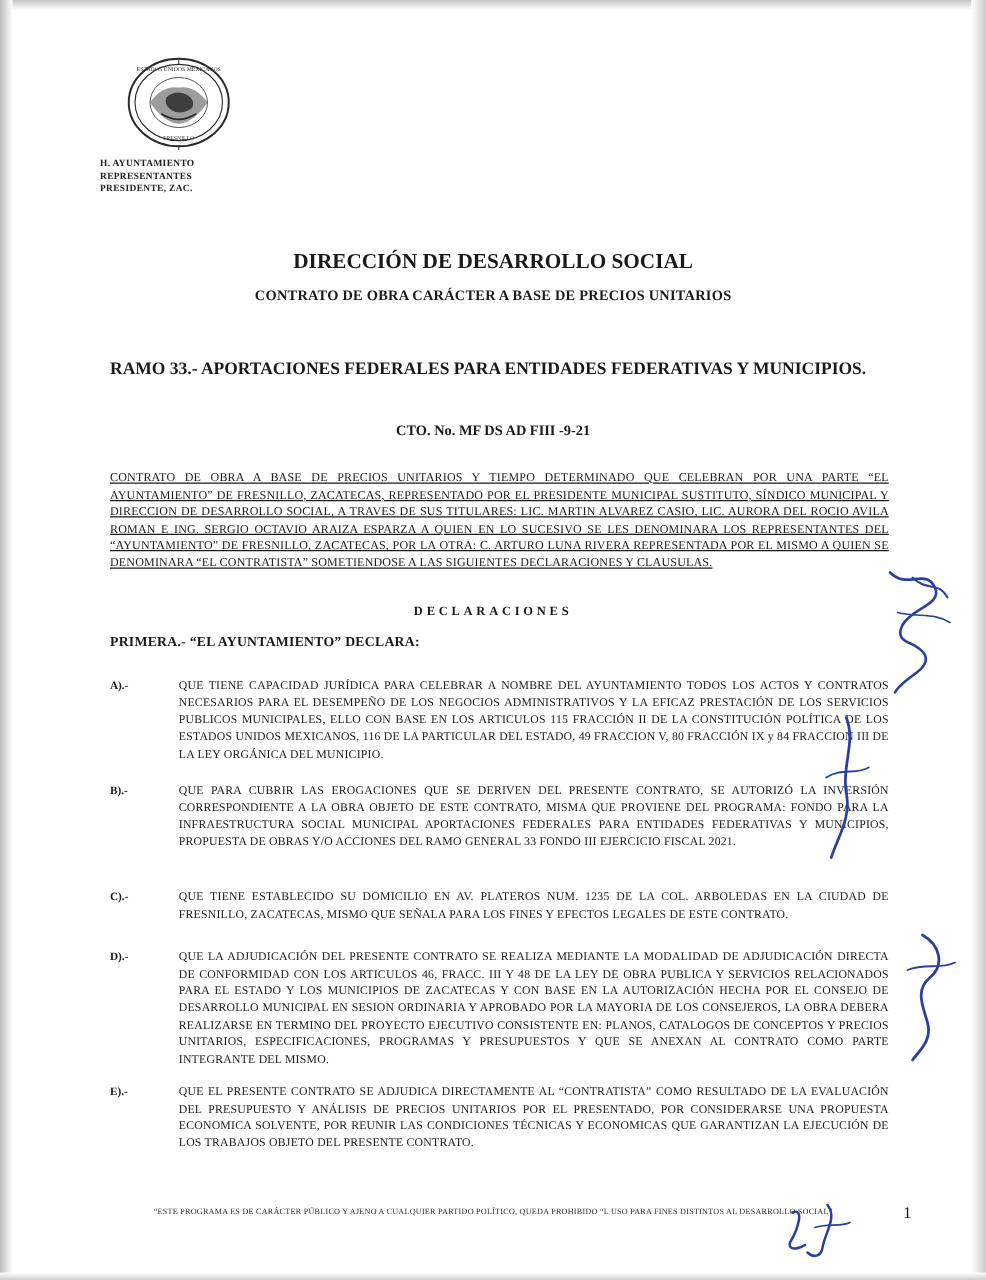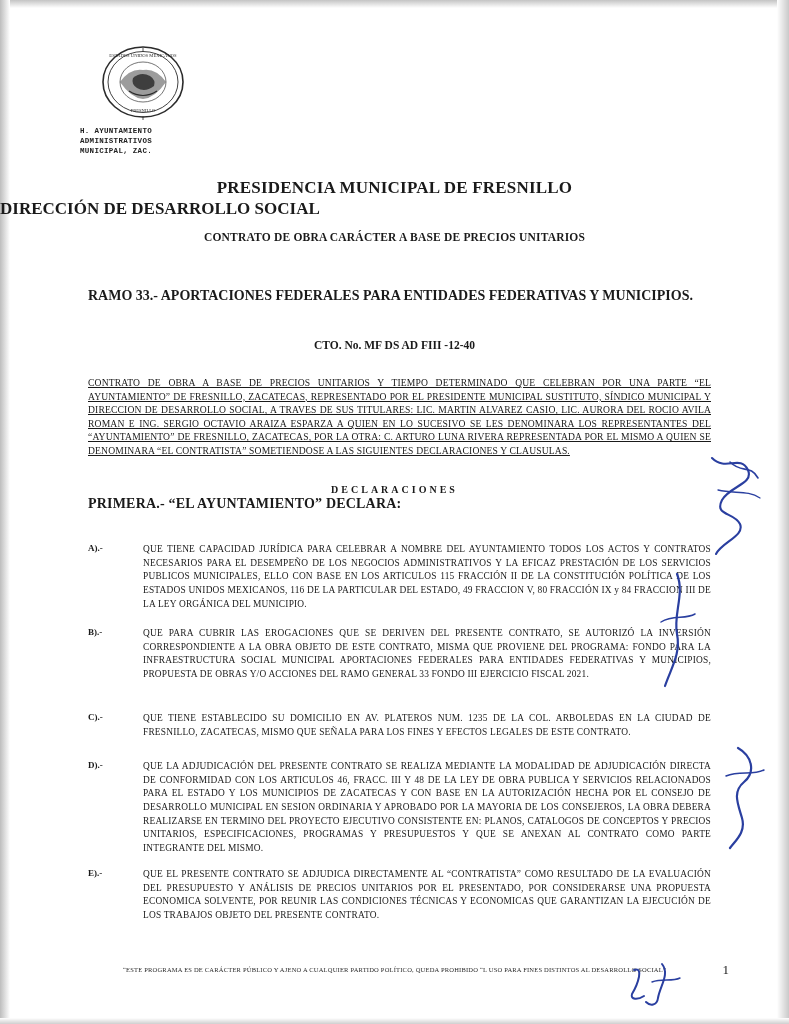--- a/index.html
+++ b/index.html
@@ -56,21 +56,21 @@
   }
   .crest {
     width: 86px;
     height: 76px;
     margin: 0 auto;
     position: relative;
   }
   .crest svg { display:block; }
   .crest-text {
     margin-top: 6px;
-    font-family: Liberation Mono, monospace;
+    font-family: Liberation Serif, serif;
     font-size: 7.5px;
     font-weight: bold;
     letter-spacing: 0.3px;
     line-height: 1.35;
     color: #222;
     text-align: left;
     padding-left: 2px;
   }
 
   
@@ -80,20 +80,21 @@
     top: 178px;
     text-align: center;
     font-size: 17px;
     font-weight: bold;
     letter-spacing: 0.2px;
   }
   .title-2 {
     position: absolute;
     left: 0; right: 0;
     top: 199px;
+    text-align: center;
     font-size: 17px;
     font-weight: bold;
   }
   .title-3 {
     position: absolute;
     left: 0; right: 0;
     top: 231px;
     text-align: center;
     font-size: 11.5px;
     font-weight: bold;
@@ -138,22 +139,22 @@
     top: 484px;
     text-align: center;
     font-size: 10px;
     font-weight: bold;
     letter-spacing: 3px;
   }
 
   .primera {
     position: absolute;
     left: 88px;
-    top: 496px;
-    font-size: 14px;
+    top: 508px;
+    font-size: 11px;
     font-weight: bold;
     letter-spacing: 0.2px;
   }
 
   .clause {
     position: absolute;
     left: 88px;
     right: 78px;
   }
   .clause .lbl {
@@ -223,35 +224,34 @@
         <path d="M20 38 q10 -14 23 -12 q13 -2 23 12 q-11 16 -23 17 q-12 -1 -23 -17z" fill="#4a4a4a" opacity="0.55"></path>
         <path d="M33 34 q8 -7 17 -2 q6 4 4 10 q-9 7 -17 2 q-6 -4 -4 -10z" fill="#1f1f1f" opacity="0.75"></path>
         <path d="M29 47 q14 9 28 0" fill="none" stroke="#2b2b2b" stroke-width="1.2"></path>
         <path d="M43 8 v-4 M43 72 v4" stroke="#2b2b2b" stroke-width="0.8"></path>
         <text x="43" y="13" font-size="4.6" text-anchor="middle" fill="#2b2b2b" font-family="Liberation Serif, serif">ESTADOS UNIDOS MEXICANOS</text>
         <text x="43" y="68" font-size="4.6" text-anchor="middle" fill="#2b2b2b" font-family="Liberation Serif, serif">FRESNILLO</text>
       </svg>
     </div>
     <div class="crest-text">
       <div>H. AYUNTAMIENTO</div>
-      <div>ADMINISTRATIVOS</div>
-      <div>MUNICIPAL, ZAC.</div>
+      <div>REPRESENTANTES</div>
+      <div>PRESIDENTE, ZAC.</div>
     </div>
   </div>
 
-  <div class="title-1">PRESIDENCIA MUNICIPAL DE FRESNILLO</div>
   <div class="title-2">DIRECCIÓN DE DESARROLLO SOCIAL</div>
   <div class="title-3">CONTRATO DE OBRA CARÁCTER A BASE DE PRECIOS UNITARIOS</div>
 
   <div class="ramo-block">
     <div>RAMO 33.- APORTACIONES FEDERALES PARA ENTIDADES FEDERATIVAS Y MUNICIPIOS.</div>
   </div>
 
   <div class="cto-block">
-    <div>CTO. No. MF DS AD FIII -12-40</div>
+    <div>CTO. No. MF DS AD FIII -9-21</div>
   </div>
 
   <div class="body-text">CONTRATO DE OBRA A BASE DE PRECIOS UNITARIOS Y TIEMPO DETERMINADO QUE CELEBRAN POR UNA PARTE “EL AYUNTAMIENTO” DE FRESNILLO, ZACATECAS, REPRESENTADO POR EL PRESIDENTE MUNICIPAL SUSTITUTO, SÍNDICO MUNICIPAL Y DIRECCION DE DESARROLLO SOCIAL, A TRAVES DE SUS TITULARES: LIC. MARTIN ALVAREZ CASIO, LIC. AURORA DEL ROCIO AVILA ROMAN E ING. SERGIO OCTAVIO ARAIZA ESPARZA  A QUIEN EN LO SUCESIVO SE LES DENOMINARA LOS REPRESENTANTES DEL “AYUNTAMIENTO” DE FRESNILLO, ZACATECAS, POR LA OTRA: C. ARTURO LUNA RIVERA REPRESENTADA POR EL MISMO A QUIEN SE DENOMINARA “EL CONTRATISTA” SOMETIENDOSE A LAS SIGUIENTES DECLARACIONES Y CLAUSULAS.</div>
 
   <div class="declaraciones">DECLARACIONES</div>
   <div class="primera">PRIMERA.- “EL AYUNTAMIENTO” DECLARA:</div>
 
   <div class="clause c-a">
     <div class="lbl">A).-</div>
     <div class="txt">QUE TIENE CAPACIDAD JURÍDICA PARA CELEBRAR A NOMBRE DEL AYUNTAMIENTO TODOS LOS ACTOS Y CONTRATOS NECESARIOS PARA EL DESEMPEÑO DE LOS NEGOCIOS ADMINISTRATIVOS Y LA EFICAZ PRESTACIÓN DE LOS SERVICIOS PUBLICOS MUNICIPALES, ELLO CON BASE EN LOS ARTICULOS 115 FRACCIÓN II DE LA CONSTITUCIÓN POLÍTICA DE LOS ESTADOS UNIDOS MEXICANOS, 116 DE LA PARTICULAR DEL ESTADO, 49 FRACCION V, 80 FRACCIÓN IX y 84 FRACCION III DE LA LEY ORGÁNICA DEL MUNICIPIO.</div>

